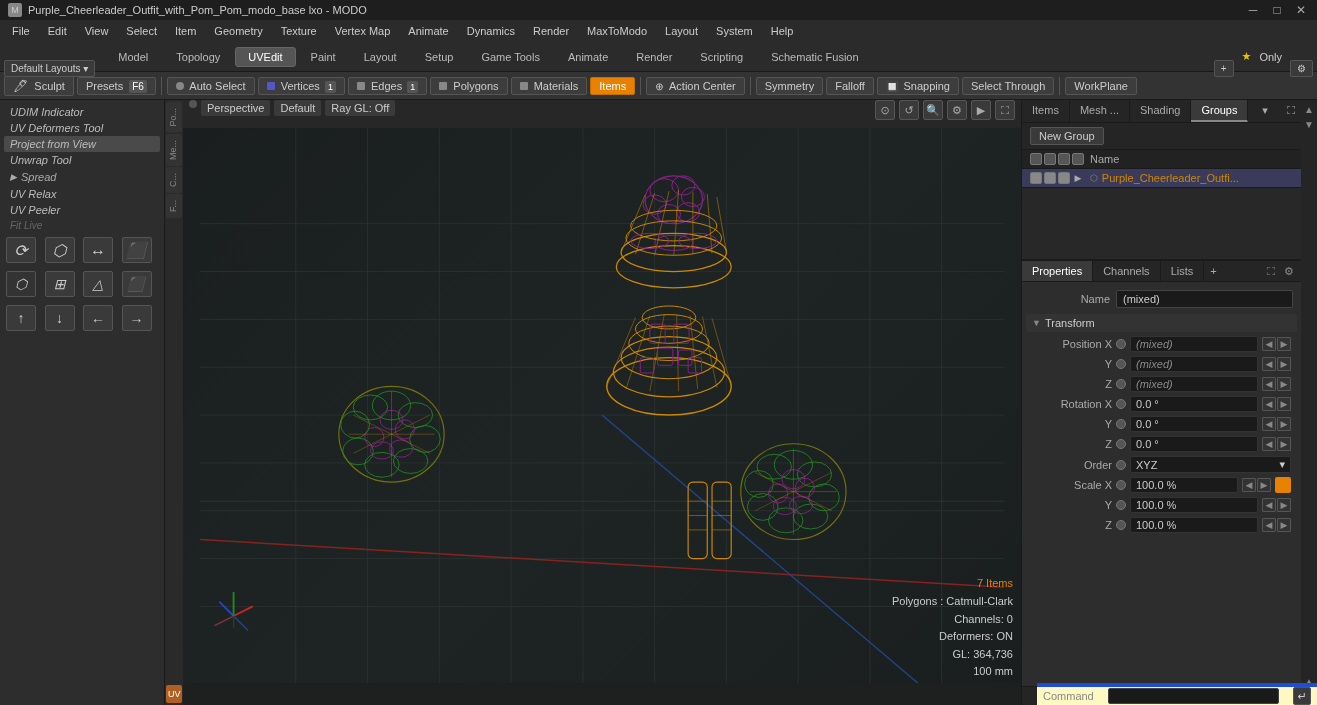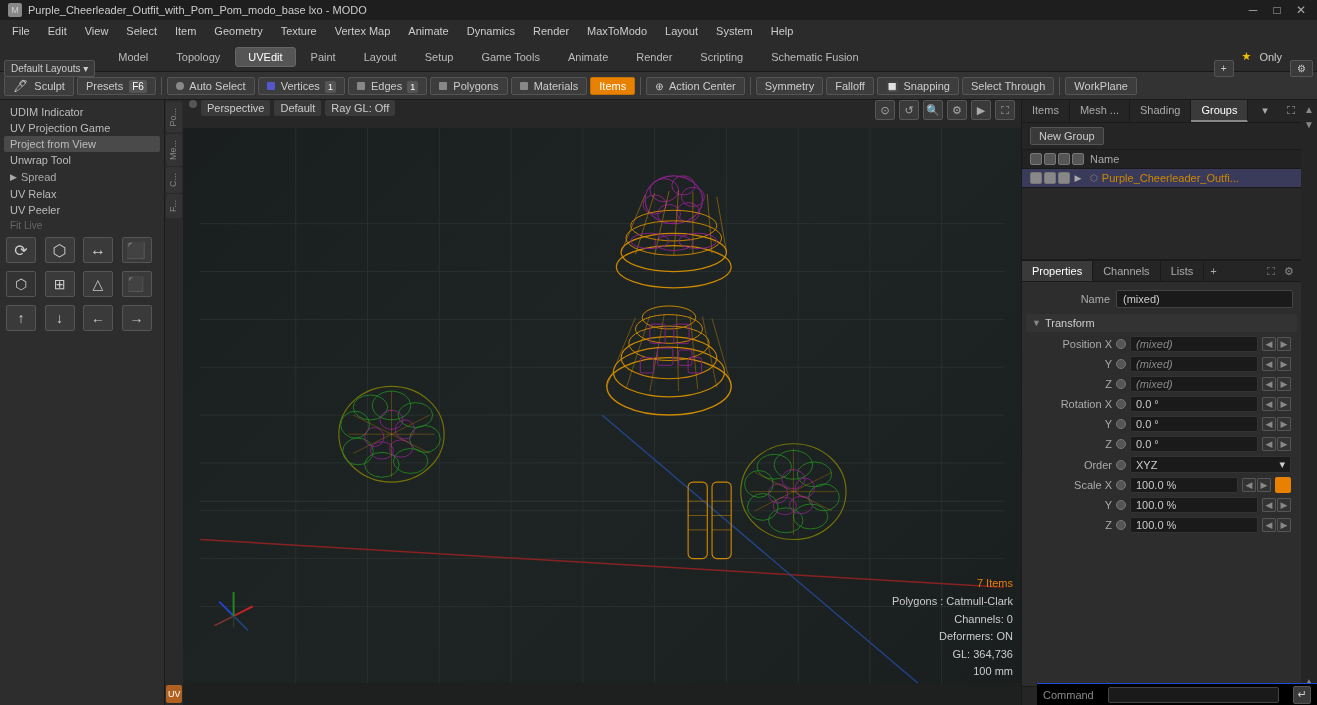--- a/index.html
+++ b/index.html
@@ -97,20 +97,21 @@
       width: 165px;
       background: #2d2d2d;
       border-right: 1px solid #1a1a1a;
       display: flex;
       flex-direction: column;
     }
     #leftpanel-tools {
       flex: 1;
       padding: 4px;
       overflow: hidden;
+      font-style: italic;
     }
     .panel-item {
       padding: 2px 6px;
       color: #bbb;
       cursor: pointer;
       font-size: 11px;
       border-radius: 2px;
     }
     .panel-item.selected { background: #4a4a4a; }
     .panel-section-header {
@@ -413,27 +414,27 @@
       display: flex;
       flex-direction: column;
       align-items: center;
       padding: 2px 0;
       gap: 1px;
     }
     .rstrip-btn { width: 14px; height: 14px; display: flex; align-items: center; justify-content: center; cursor: pointer; color: #888; font-size: 10px; }
 
     
     #commandbar {
-      background: #000000;
+      background: #fef9c3;
       height: 22px;
       display: flex;
       align-items: center;
       padding: 0 6px;
       gap: 14px;
-      border-top: 1px solid #1d4ed8;
+      border-top: 4px solid #1d4ed8;
       position: absolute;
       bottom: 0;
       right: 0;
       width: 280px;
     }
     .cmd-label { color: #888; font-size: 11px; }
     .cmd-input {
       flex: 1;
       background: #1a1a1a;
       border: 1px solid #444;
@@ -567,21 +568,21 @@
   <div class="tool-btn">
     <span>WorkPlane</span>
   </div>
 </div>
 
 <div id="main">
 
   <div id="leftpanel">
     <div id="leftpanel-tools">
       <div class="panel-item">UDIM Indicator</div>
-      <div class="panel-item">UV Projection Game</div>
+      <div class="panel-item">UV Deformers Tool</div>
       <div class="panel-item selected">Project from View</div>
       <div class="panel-item">Unwrap Tool</div>
 
       <div class="panel-section-header">
         <span class="arrow">▶</span>
         <span>Spread</span>
       </div>
       <div class="panel-item">UV Relax</div>
       <div class="panel-item">UV Peeler</div>
       <div class="panel-item" style="color:#666;font-size:10px;">Fit Live</div>

